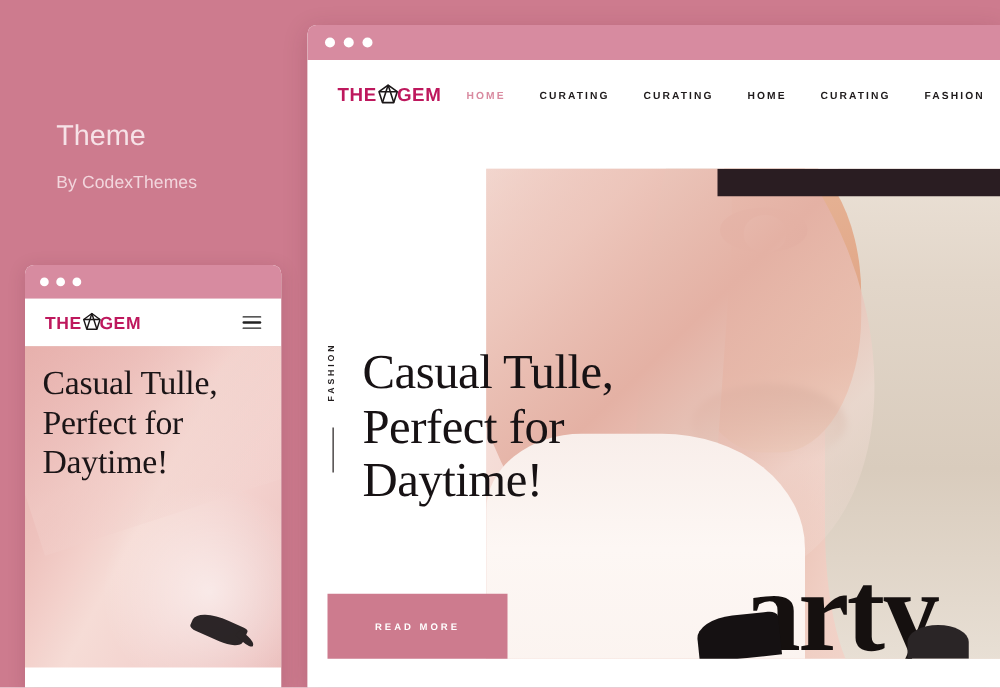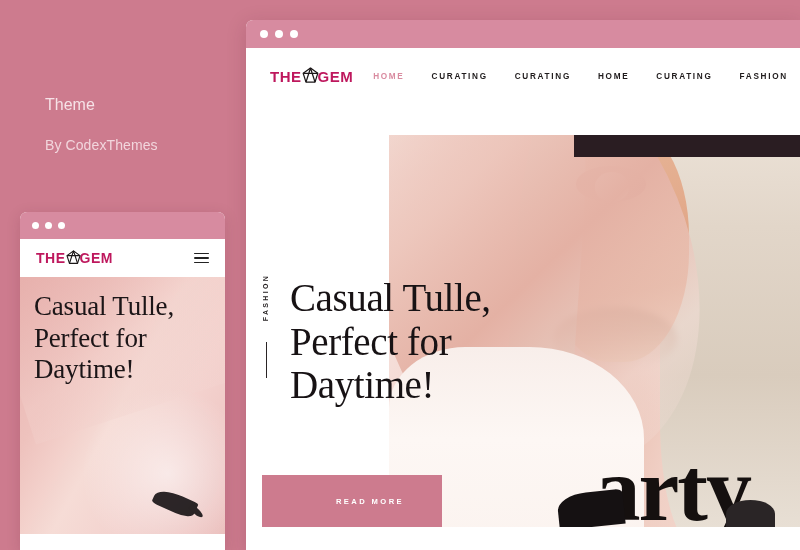--- a/index.html
+++ b/index.html
@@ -30,21 +30,21 @@
     font-weight: bold;
     color: #ffffff;
     letter-spacing: -0.5px;
     line-height: 1.05;
     white-space: nowrap;
   }
   .promo-sub {
     position: absolute;
     left: 45px;
     top: 96px;
-    font-size: 16px;
+    font-size: 23px;
     font-weight: normal;
     color: #f6e2e7;
     line-height: 1.1;
   }
   .promo-by {
     position: absolute;
     left: 45px;
     top: 137px;
     font-size: 14px;
     color: #f2d6dd;
@@ -402,21 +402,20 @@
     position: absolute;
     left: 16px;
     top: 371px;
     width: 144px;
     height: 52px;
     background: #cd7b8e;
     display: flex;
     align-items: center;
     justify-content: center;
     cursor: pointer;
-    padding-left: 36px;
   }
   .read-more span {
     font-size: 7.6px;
     font-weight: bold;
     letter-spacing: 2.4px;
     color: #ffffff;
   }
 
   
   .excerpt {

